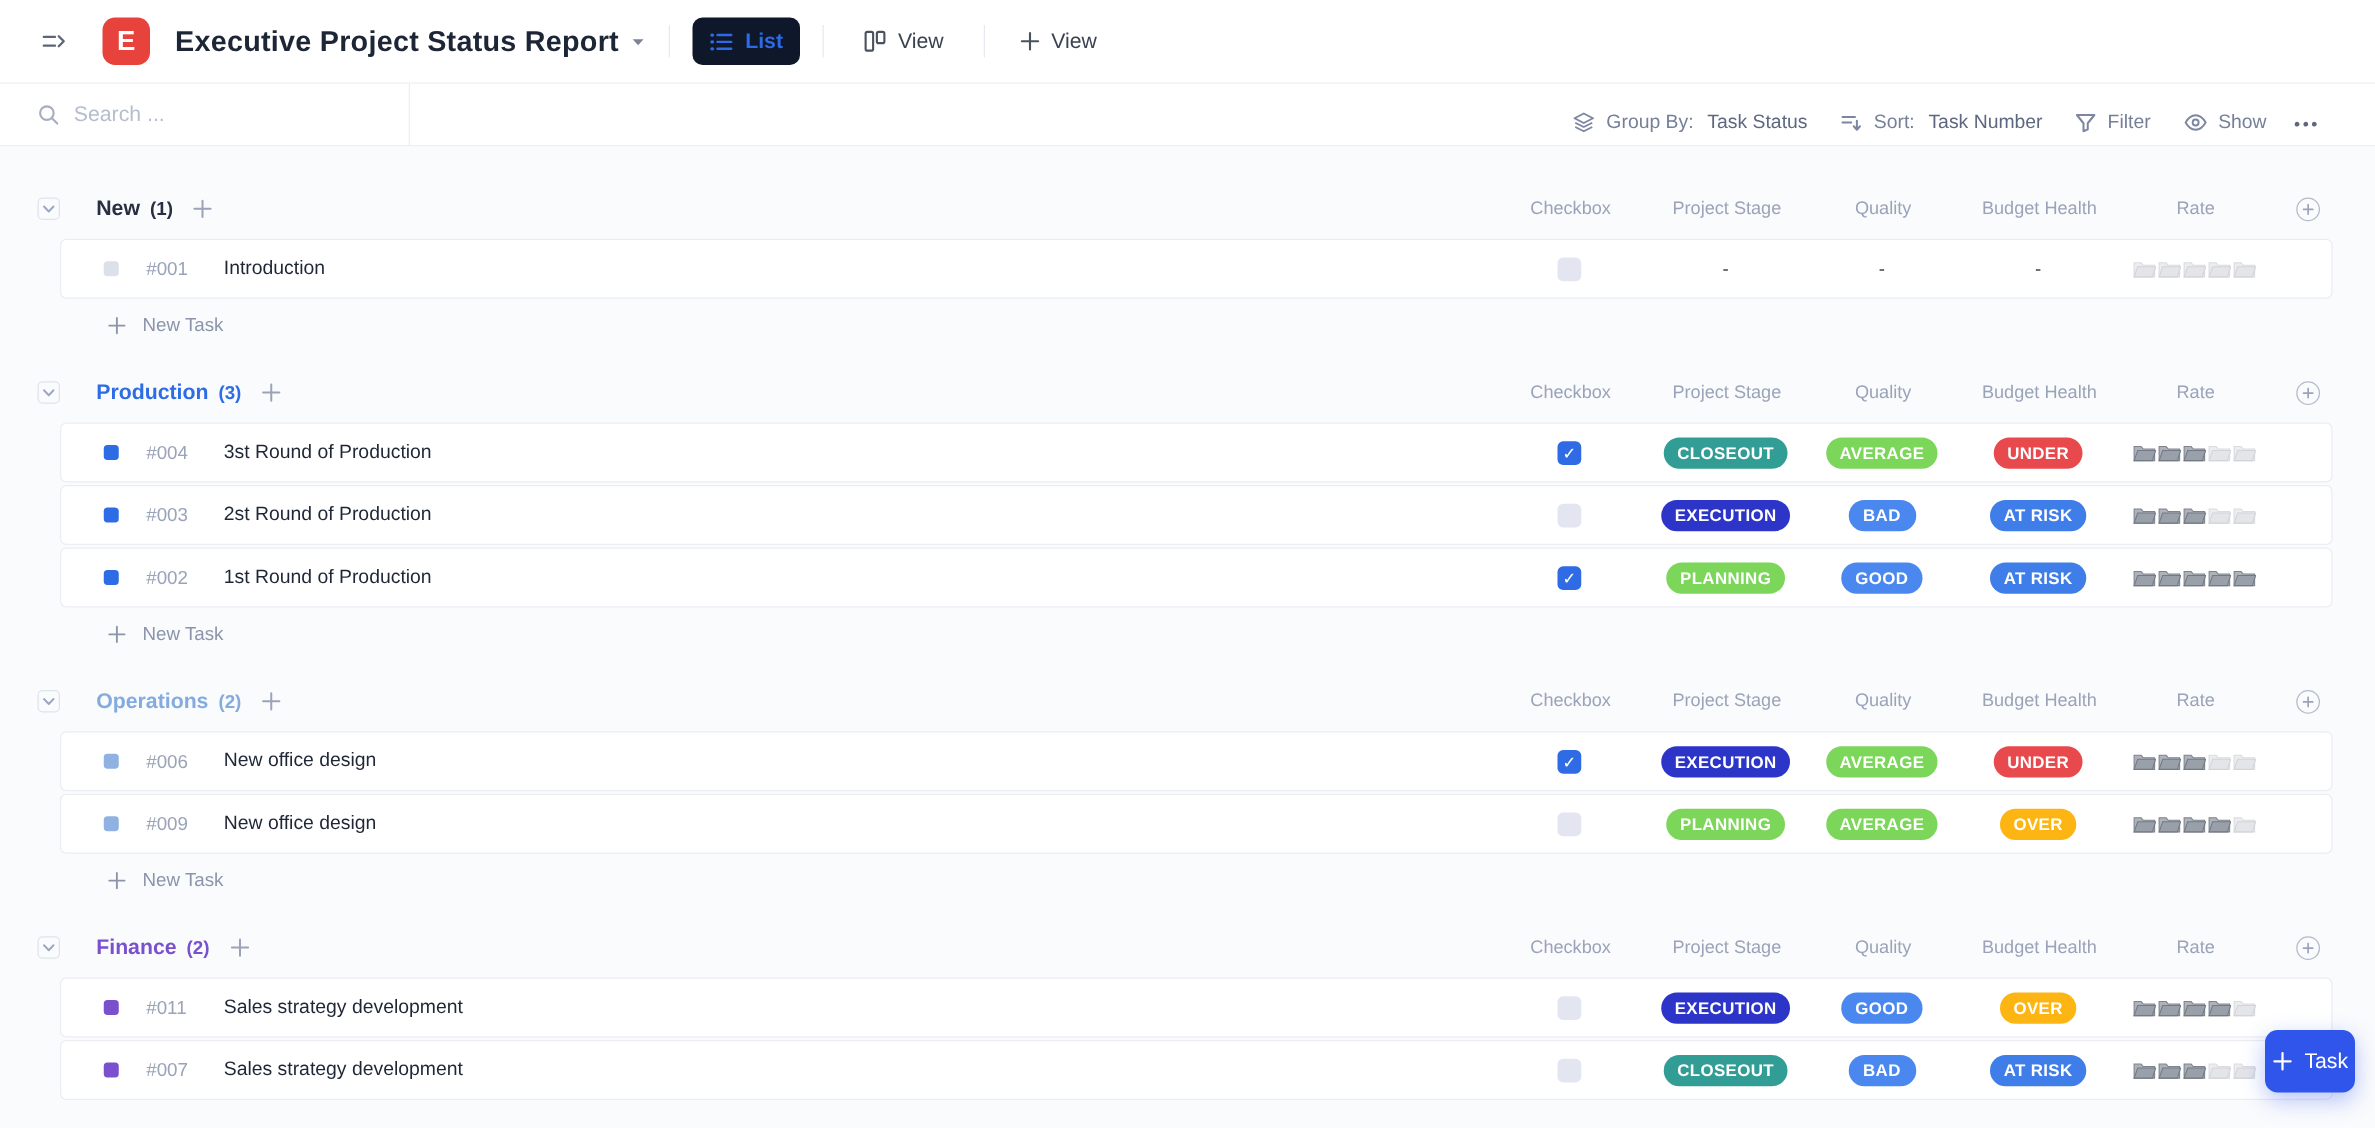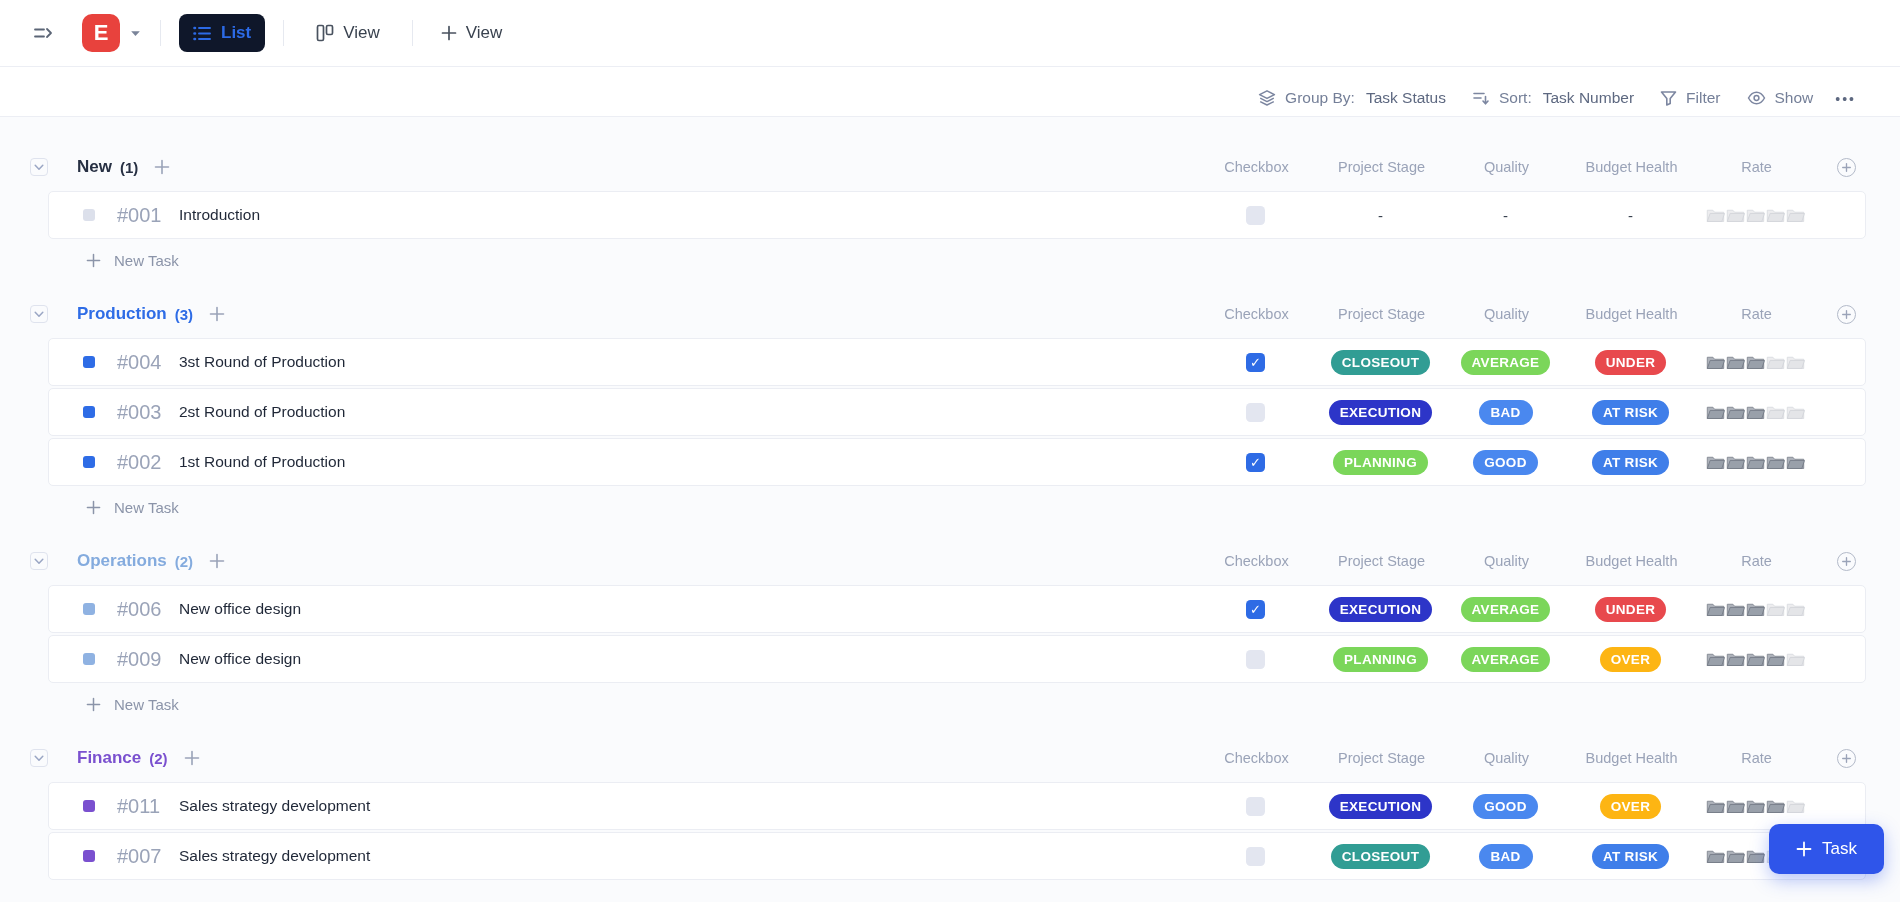--- a/index.html
+++ b/index.html
@@ -49,21 +49,21 @@
   .spacer { flex:1; }
   .colhead { width:125px; text-align:center; font-size:14.5px; color:#9aa3b8; cursor:pointer; }
   .endslot { width:47px; display:flex; align-items:center; justify-content:flex-end; padding-right:10px; }
   .pluscircle { width:19px; height:19px; border:1.4px solid #b3bac9; border-radius:50%;
     display:flex; align-items:center; justify-content:center; cursor:pointer; }
 
   .rows { display:flex; flex-direction:column; gap:2px; margin-left:48px; }
   .row { height:48px; background:#fff; border:1px solid #ebedf3; border-radius:5px;
     display:flex; align-items:center; padding-left:34px; }
   .status { width:12px; height:12px; border-radius:3px; flex:none; cursor:pointer; }
-  .tid { margin-left:22px; width:48px; font-size:20px; color:#9aa3b8; flex:none; }
+  .tid { margin-left:22px; width:48px; font-size:15px; color:#9aa3b8; flex:none; }
   .ttitle { margin-left:14px; font-size:15.5px; color:#1f2737; cursor:pointer; }
   .cell { width:125px; display:flex; align-items:center; justify-content:center; }
 
   .cbx { width:19px; height:19px; border-radius:4.5px; background:#e3e6f0; cursor:pointer;
     display:flex; align-items:center; justify-content:center; }
   .cbx.checked { background:#2e6be5; }
   .cbx.checked::after { content:"✓"; color:#fff; font-size:13px; font-weight:700; line-height:1; }
 
   .badge { min-width:54px; height:25px; border-radius:13px; padding:0 11px;
     display:flex; align-items:center; justify-content:center;
@@ -74,38 +74,39 @@
   .folder { display:flex; }
   .folder .fb { fill:#ededef; stroke:#d9dbe0; stroke-width:1; }
   .folder .ff { fill:#e4e5e8; stroke:#d2d4da; stroke-width:1; }
   .folder.on .fb { fill:#aeb3bb; stroke:#7e848e; }
   .folder.on .ff { fill:#99a0aa; stroke:#737a85; }
 
   .newtask { display:flex; align-items:center; gap:13px; padding:13px 0 11px 86px;
     font-size:15px; color:#8b94a9; cursor:pointer; }
 
   
-  .taskbtn { position:fixed; right:16px; bottom:28px; width:115px; height:50px;
+  .taskbtn { position:fixed; right:16px; bottom:28px; width:72px; height:50px;
     background:#2f55ea; color:#fff; border:none; border-radius:10px; cursor:pointer;
     display:flex; align-items:center; justify-content:center; gap:10px;
     font-size:17px; font-family:"Liberation Sans","DejaVu Sans",sans-serif;
     box-shadow:0 6px 18px rgba(47,85,234,.35); }
 
   svg { display:block; }
 </style>
 </head>
 <body>
 
 <div class="topbar">
   <span class="tb-toggle">
     <svg width="22" height="22" viewBox="0 0 22 22" fill="none" stroke="#5b6576" stroke-width="1.8" stroke-linecap="round" stroke-linejoin="round">
       <path d="M3 7.5 h9 M3 14.5 h9 M15 7 l4 4 -4 4"></path>
     </svg>
   </span>
   <span class="logo" style="background: rgb(232, 66, 61);">E</span>
+  <span class="pagetitle">Executive Project Status Report</span>
   <span class="title-caret">
     <svg width="13" height="13" viewBox="0 0 12 12" fill="#7a8499">
         <path d="M2 4 l4 4.4 4 -4.4 z"></path>
       </svg>
   </span>
   <span class="vdiv"></span>
   <div class="tab active">
     <span>
       <svg width="19" height="17" viewBox="0 0 19 17" fill="none" stroke="#2c6ae6" stroke-width="1.9" stroke-linecap="round">
         <path d="M6 3 h11 M6 8.5 h11 M6 14 h11"></path>
@@ -129,20 +130,29 @@
     <span>
       <svg width="16" height="16" viewBox="0 0 16 16" fill="none" stroke="#49525f" stroke-width="1.7" stroke-linecap="round">
           <path d="M8 1.5 v13 M1.5 8 h13"></path>
         </svg>
     </span>
     <span>View</span>
   </div>
 </div>
 
 <div class="toolbar">
+  <div class="searchwrap">
+    <span>
+      <svg width="18" height="18" viewBox="0 0 18 18" fill="none" stroke="#a7aec0" stroke-width="1.7" stroke-linecap="round">
+        <circle cx="7.5" cy="7.5" r="5.4"></circle>
+          <path d="M11.8 11.8 l4 4"></path>
+      </svg>
+    </span>
+    <input type="text" placeholder="Search ..." style="">
+  </div>
   <div class="tool-right">
     <div class="toolitem">
       <span>
         <svg width="18" height="18" viewBox="0 0 18 18" fill="none" stroke="#7c86a0" stroke-width="1.5" stroke-linejoin="round">
           <path d="M9 1.8 L16.4 5.6 9 9.4 1.6 5.6 Z"></path>
           <path d="M2.2 9.2 L9 12.6 15.8 9.2"></path>
           <path d="M2.2 12.6 L9 16 15.8 12.6"></path>
         </svg>
       </span>
       <span>Group By:</span>

